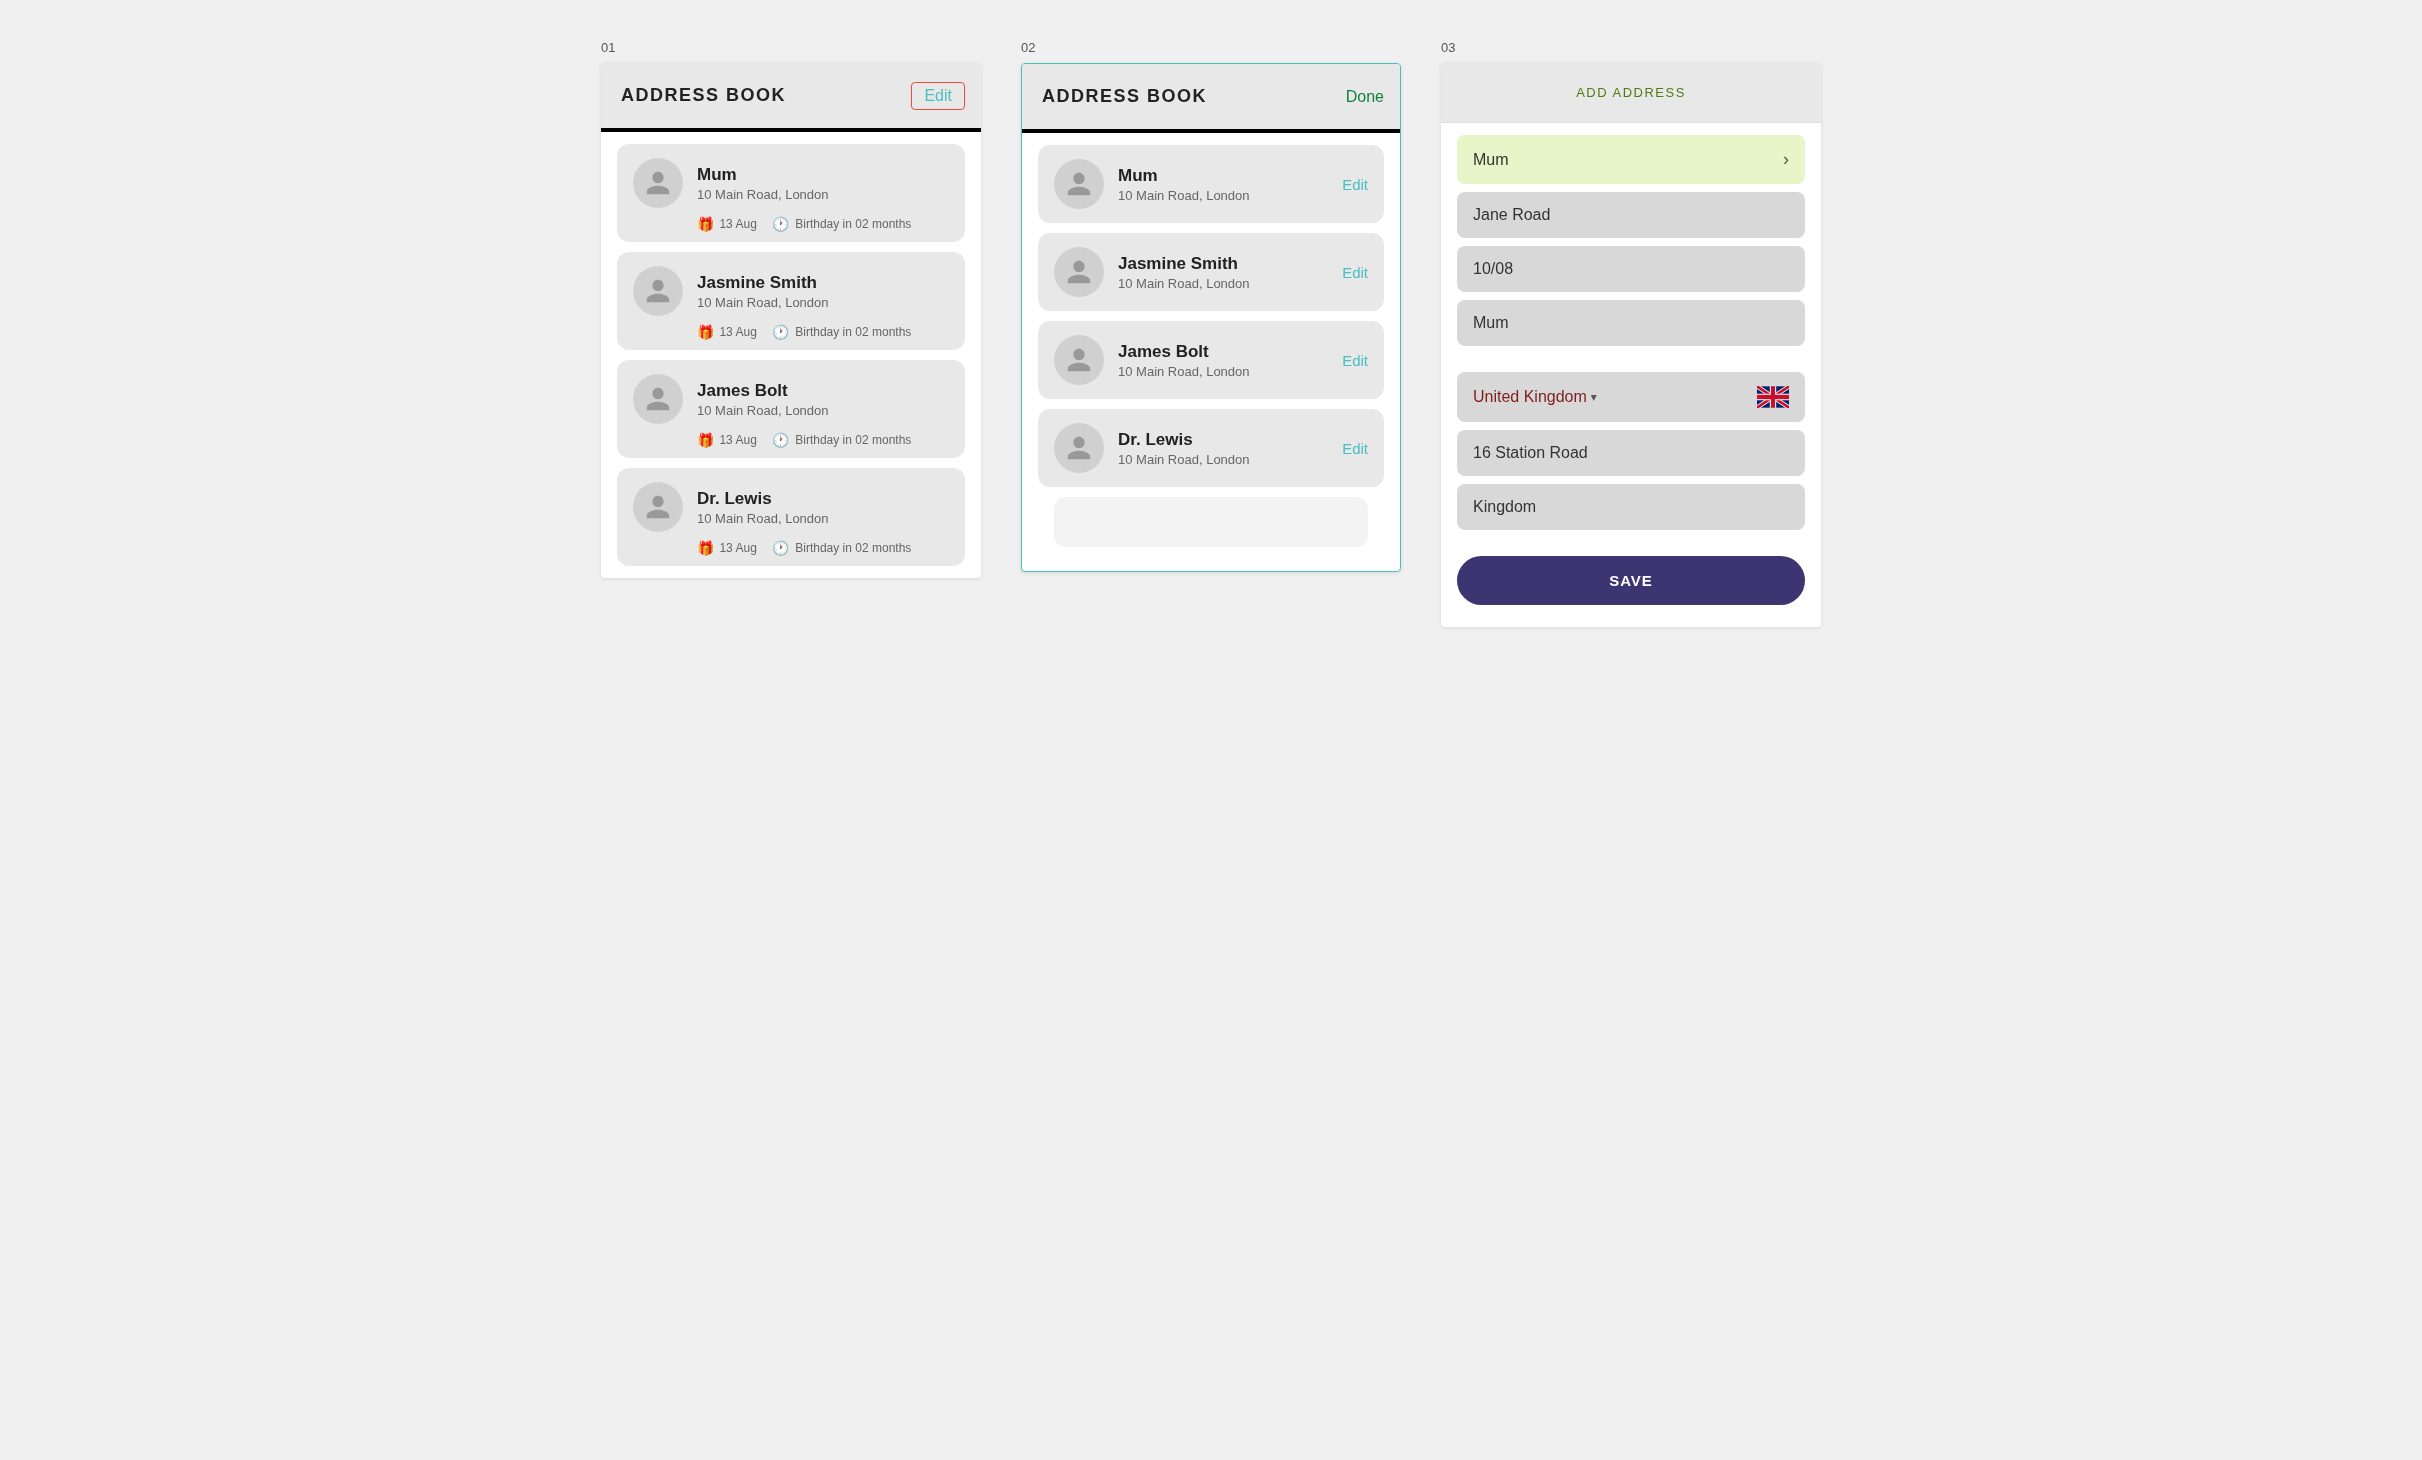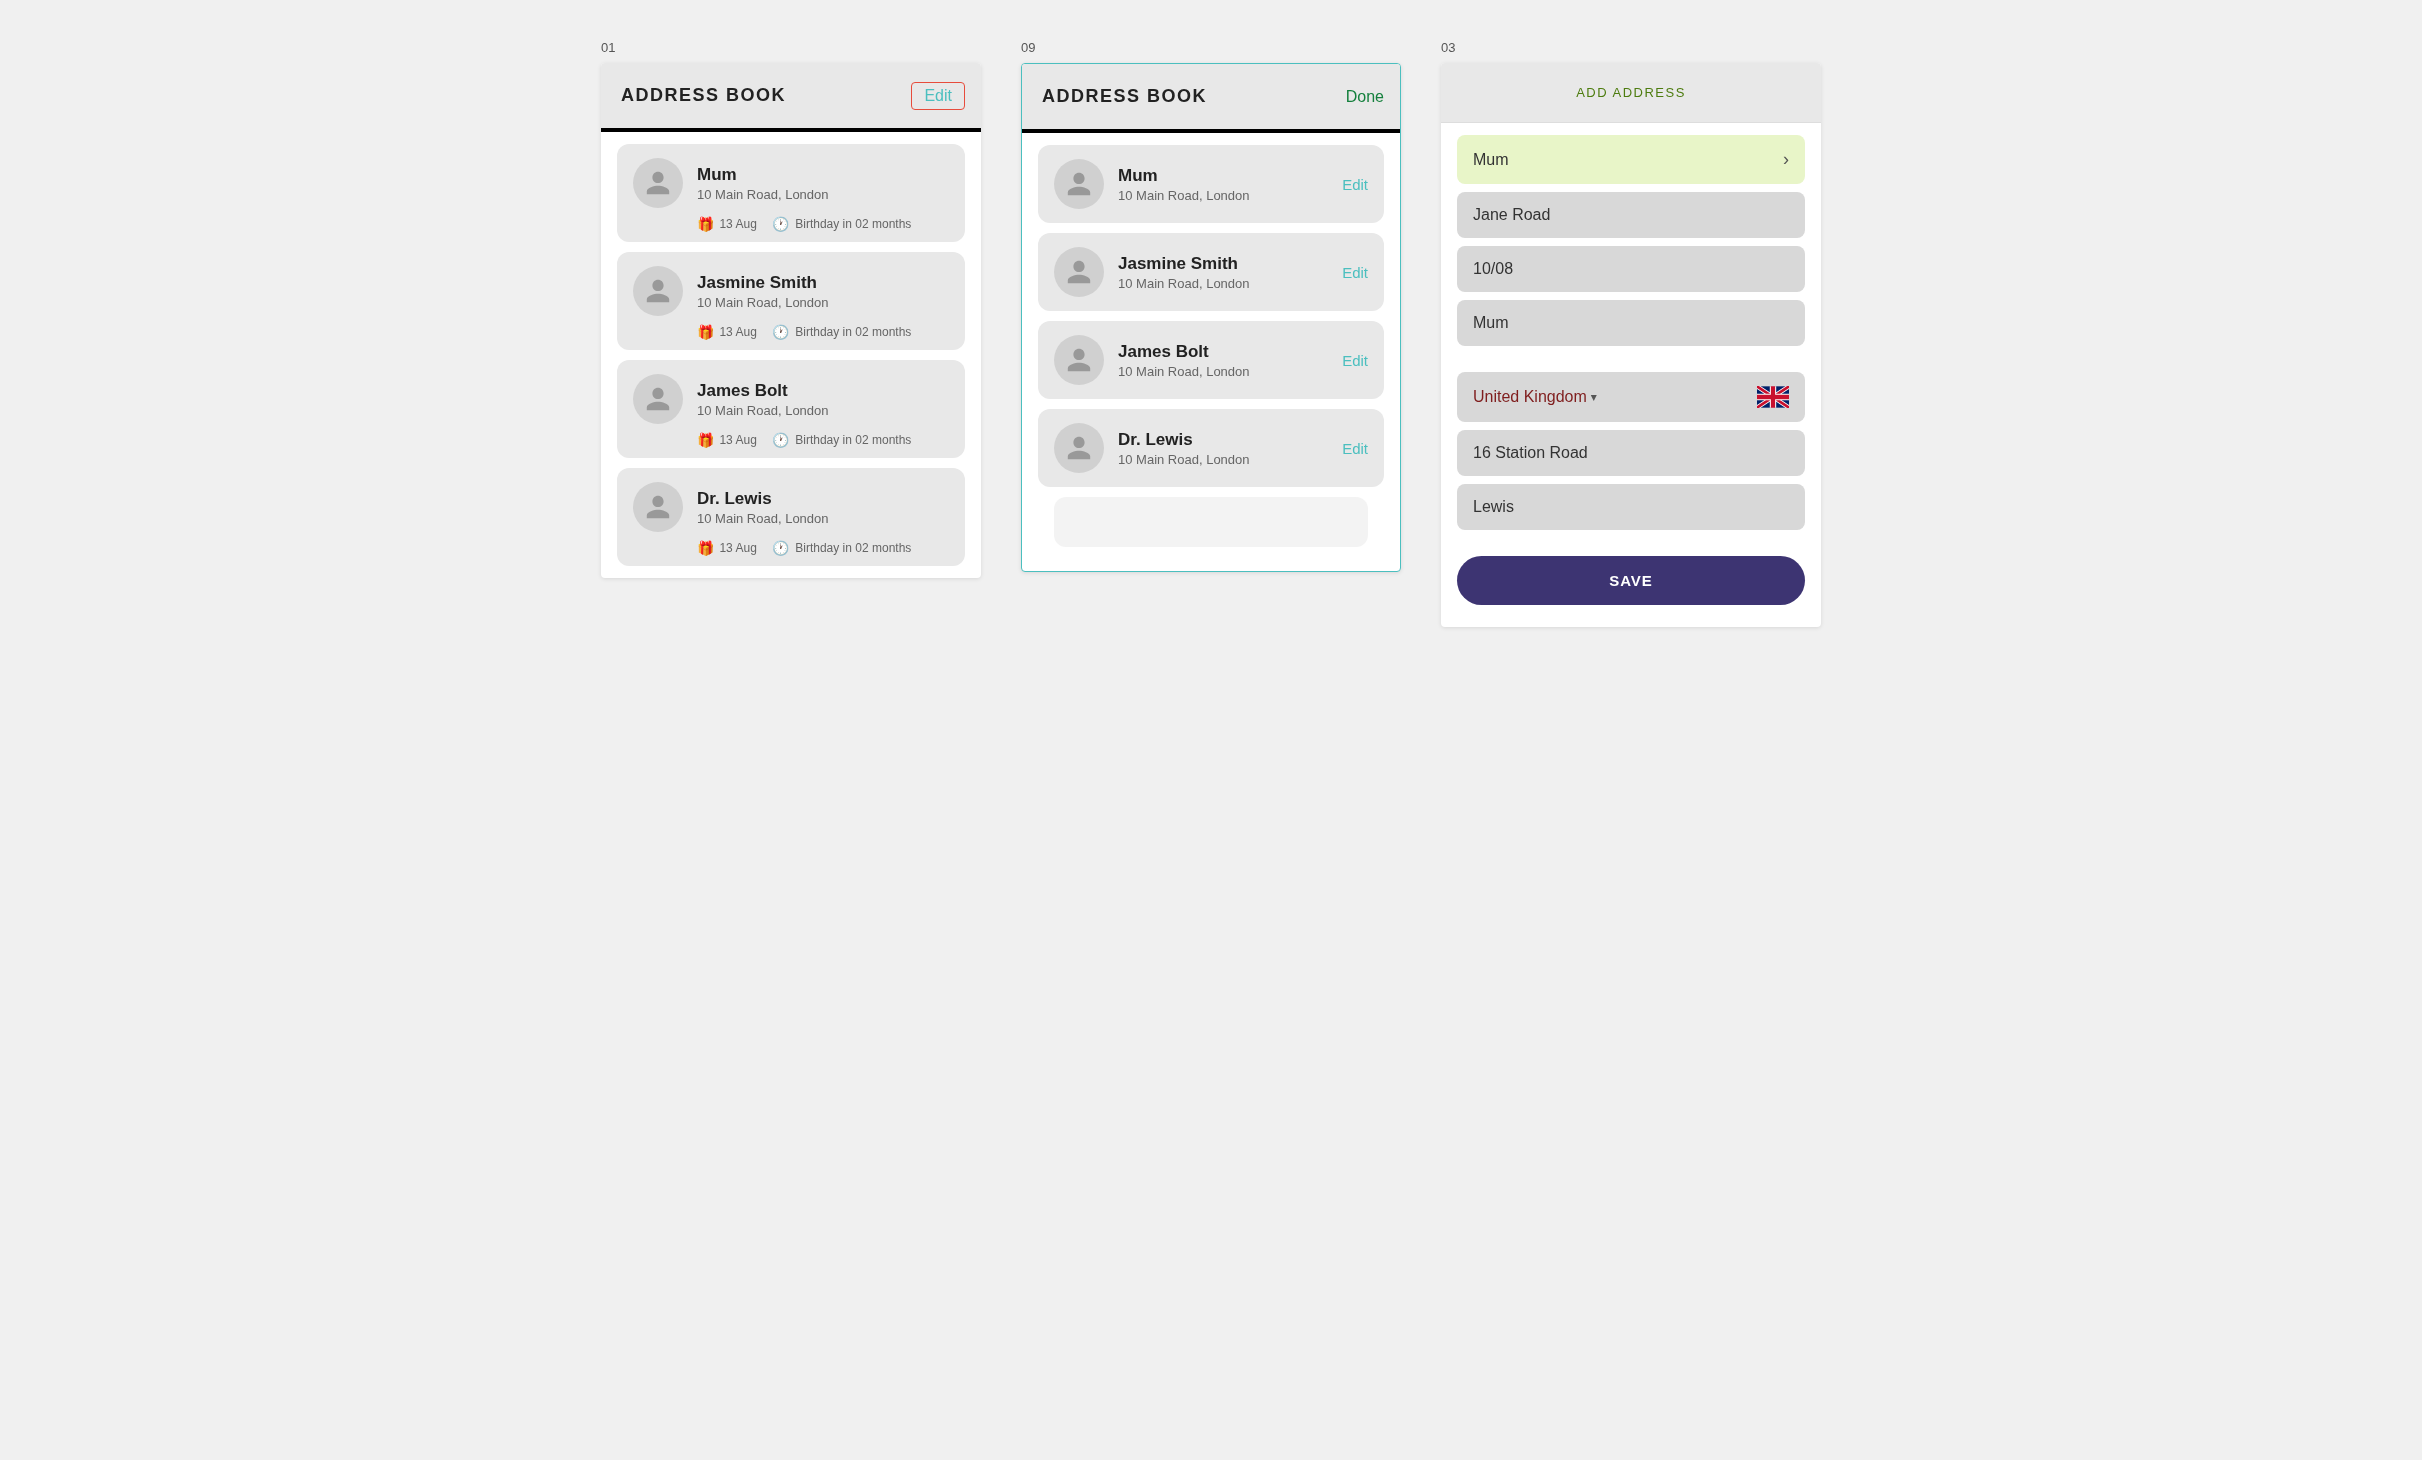--- a/index.html
+++ b/index.html
@@ -411,21 +411,21 @@
               <span>Birthday in 02 months</span>
             </span>
           </div>
         </div>
 
       </div>
     </div>
   </div>
 
   <div class="screen-wrapper">
-    <span class="screen-number">09</span>
+    <span class="screen-number">02</span>
     <div class="screen screen-02">
       <div class="address-book-header">
         <span class="address-book-title">ADDRESS BOOK</span>
         <button class="done-button">Done</button>
       </div>
       <div class="contacts-list">
 
         <div class="contact-card-edit">
           <div class="contact-top-edit">
             <div class="avatar">
@@ -532,21 +532,21 @@
             <path d="M30,0 V40 M0,20 H60" stroke="#fff" stroke-width="12"></path>
             <path d="M30,0 V40 M0,20 H60" stroke="#C8102E" stroke-width="8"></path>
           </svg>
         </div>
 
         <div class="field-row">
           <span class="field-text">16 Station Road</span>
         </div>
 
         <div class="field-row">
-          <span class="field-text">Lewis</span>
+          <span class="field-text">Kingdom</span>
         </div>
 
       </div>
 
       <div class="save-btn-wrapper">
         <button class="save-button">SAVE</button>
       </div>
 
     </div>
   </div>

